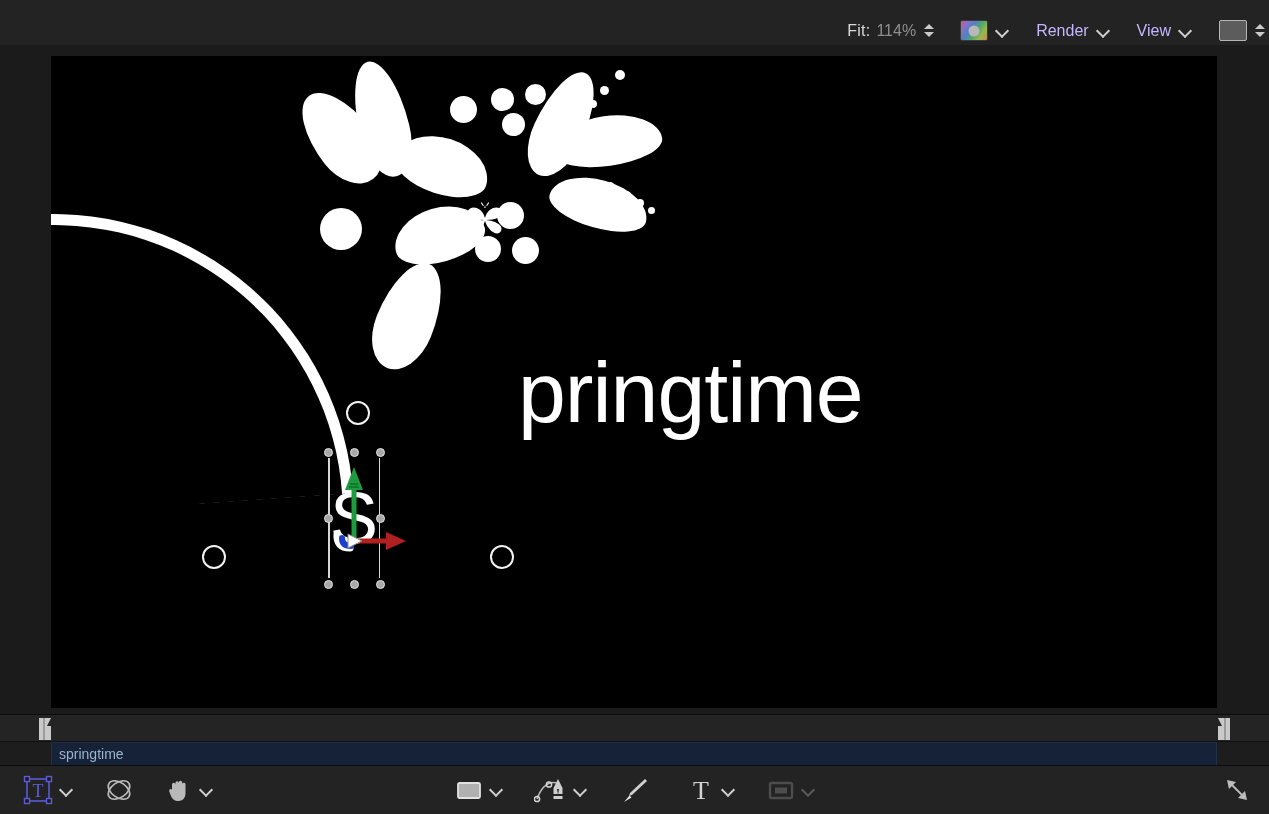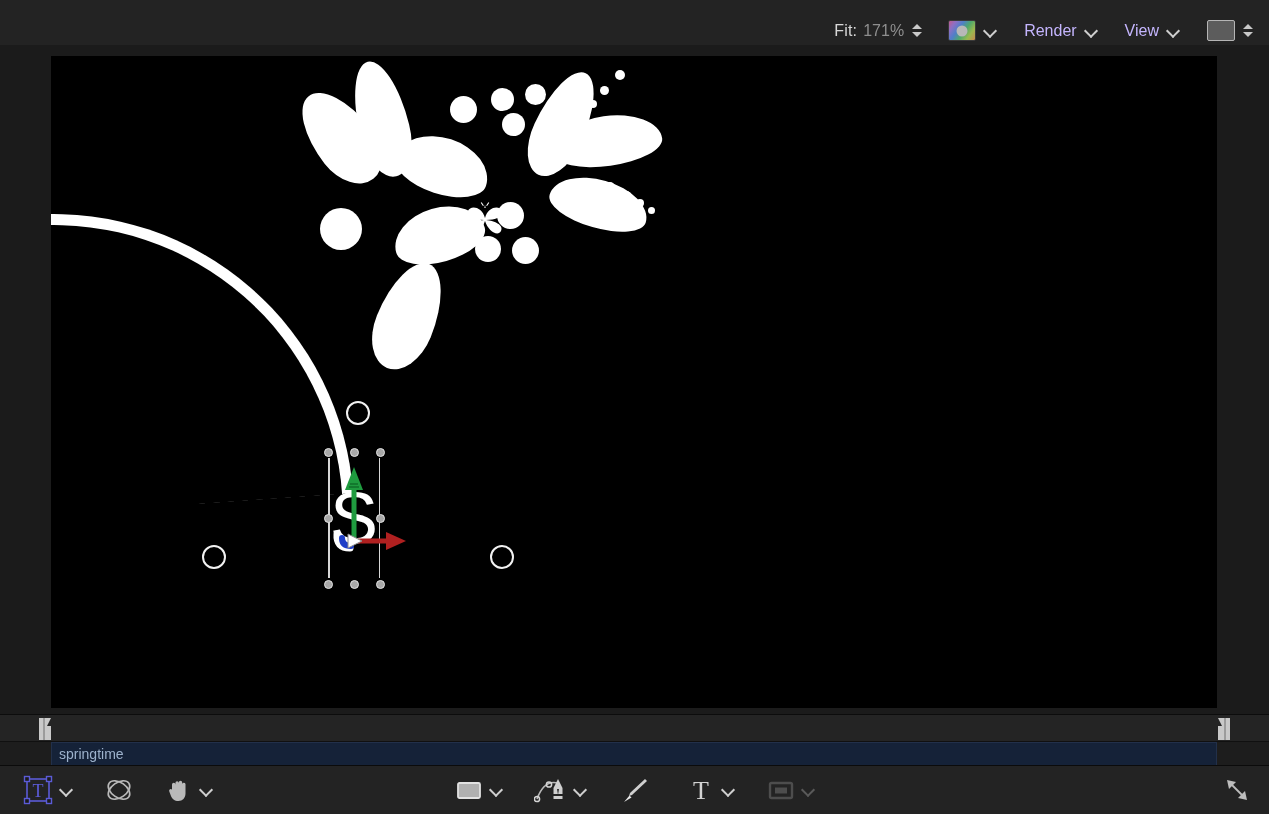--- a/index.html
+++ b/index.html
@@ -11,21 +11,21 @@
   }
   body { position: relative; }
 
   
   #top-toolbar {
     position: absolute; left: 0; top: 0;
     width: 1269px; height: 62px;
     background: #232323;
     border-bottom: 1px solid #0b0b0b;
     display: flex; align-items: center; justify-content: flex-end;
-    padding-right: 16px;
+    padding-right: 4px;
   }
   .tb-group { display: flex; align-items: center; height: 45px; }
   .tb-gap { width: 26px; }
 
   .fit-label { color: #d8d8d8; font-size: 16px; letter-spacing: .2px; }
   .fit-value { color: #8e8e8e; font-size: 16px; margin-left: 6px; }
 
   .stepper {
     display: inline-flex; flex-direction: column;
     align-items: center; justify-content: center;
@@ -166,21 +166,21 @@
 
   svg { display: block; }
 </style>
 </head>
 <body>
 
 <div id="top-toolbar">
 
   <div class="tb-group">
     <span class="fit-label">Fit:</span>
-    <span class="fit-value">171%</span>
+    <span class="fit-value">114%</span>
     <span class="stepper">
         <i class="up"></i>
         <i class="dn"></i>
       </span>
   </div>
 
   <div class="tb-gap"></div>
 
   <div class="tb-group">
     <span class="color-swatch"></span>
@@ -246,20 +246,21 @@
           <div class="dot" style="left: 339px; top: 139px; width: 8px; height: 8px;"></div>
           <div class="dot" style="left: 351px; top: 147px; width: 7px; height: 7px;"></div>
         </div>
       <svg id="butterfly" style="position:absolute;left:411px;top:140px;" width="46" height="46" viewBox="0 0 46 46">
         <path fill="#ffffff" d="M23 22 C20 10 8 9 6 15 C4 21 13 24 22 24 C13 25 4 29 7 35 C10 41 20 35 23 25 C26 35 36 41 39 35 C42 29 33 25 24 24 C33 24 42 21 40 15 C38 9 26 10 23 22 Z"></path>
         <path fill="#ffffff" d="M22.3 12 L23 9 L23.7 12 Z"></path>
         <path fill="#ffffff" d="M21.4 9.8 L19.2 6.5 M24.6 9.8 L26.8 6.5" stroke="#ffffff" stroke-width="1.1"></path>
       </svg>
     </div>
 
+    <div id="headline">pringtime</div>
 
     <div class="ghost-circle" style="left:295px;top:345px;"></div>
     <div class="ghost-circle" style="left:151px;top:489px;"></div>
     <div class="ghost-circle" style="left:439px;top:489px;"></div>
 
     <div id="selection">
       <div class="edge v l"></div>
       <div class="edge v r"></div>
 
       <div class="handle" style="left:0;top:0;"></div>

